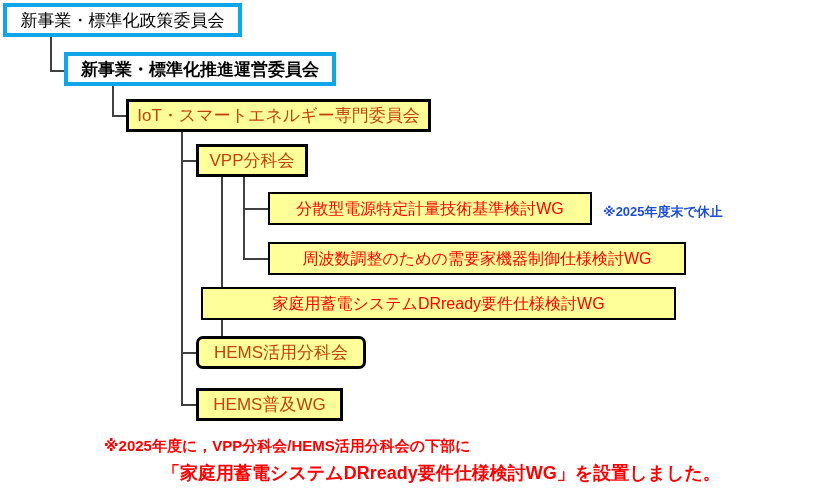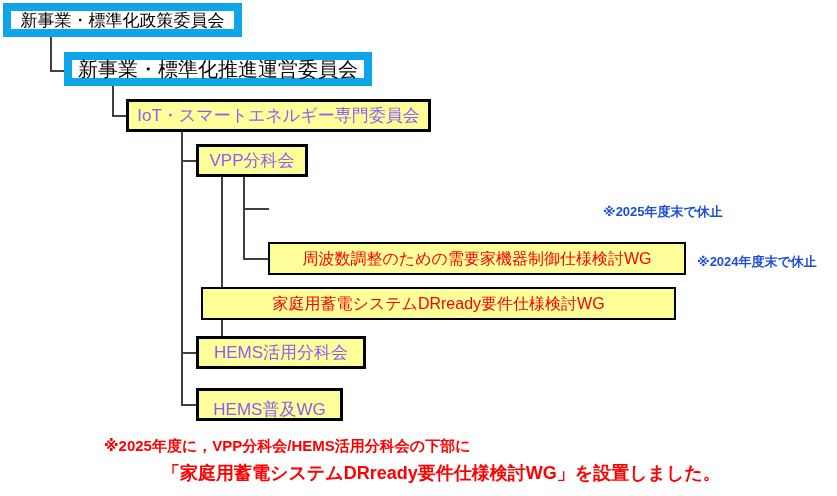--- a/index.html
+++ b/index.html
@@ -25,27 +25,27 @@
     box-sizing: border-box;
     display: flex;
     align-items: center;
     justify-content: center;
     white-space: nowrap;
     line-height: 1;
     z-index: 3;
   }
   .node-white {
     background: #ffffff;
-    border: 8px solid #0ea5e9;
+    border: 4px solid #0ea5e9;
     color: #000000;
   }
   .node-yellow-black {
     background: #ffff99;
     border: 3px solid #000000;
-    color: #8b5cf6;
+    color: #c2410c;
   }
   .node-yellow-red {
     background: #ffff99;
     border: 2px solid #000000;
     color: #ff0000;
   }
 
   
   .vline {
     position: absolute;
@@ -97,56 +97,56 @@
   <div class="hline" style="left:221px; top:303px; width:22px;"></div>
 
   <div class="vline" style="left:243px; top:177px; height:83px;"></div>
   <div class="hline" style="left:243px; top:208px; width:26px;"></div>
   <div class="hline" style="left:243px; top:258px; width:26px;"></div>
 
   <div class="node node-white" style="left:3px; top:3px; width:239px; height:34px; font-size:17px;">
     <span>新事業・標準化政策委員会</span>
   </div>
 
-  <div class="node node-white" style="left:64px; top:52px; width:308px; height:34px; font-size:20px;">
+  <div class="node node-white" style="left:64px; top:52px; width:272px; height:34px; font-size:17px;font-weight:bold;">
     <span>新事業・標準化推進運営委員会</span>
   </div>
 
   <div class="node node-yellow-black" style="left:126px; top:99px; width:305px; height:33px; font-size:17px;">
     <span>IoT・スマートエネルギー専門委員会</span>
   </div>
 
   <div class="node node-yellow-black" style="left:196px; top:144px; width:112px; height:33px; font-size:17px;">
     <span>VPP分科会</span>
   </div>
 
+  <div class="node node-yellow-red" style="left:268px; top:192px; width:324px; height:33px; font-size:16px;">
+    <span>分散型電源特定計量技術基準検討WG</span>
+  </div>
 
   <div class="node node-yellow-red" style="left:201px; top:287px; width:475px; height:33px; font-size:16px;">
     <span>家庭用蓄電システムDRready要件仕様検討WG</span>
   </div>
 
   <div class="node node-yellow-red" style="left:268px; top:242px; width:418px; height:33px; font-size:16px;">
     <span>周波数調整のための需要家機器制御仕様検討WG</span>
   </div>
 
-  <div class="node node-yellow-black" style="left:196px; top:336px; width:170px; height:33px; font-size:17px;">
+  <div class="node node-yellow-black" style="left:196px; top:336px; width:170px; height:33px; font-size:17px;border-radius:7px;">
     <span>HEMS活用分科会</span>
   </div>
 
-  <div class="node node-yellow-black" style="left:196px; top:388px; width:147px; height:33px; font-size:17px;align-items:flex-end;">
+  <div class="node node-yellow-black" style="left:196px; top:388px; width:147px; height:33px; font-size:17px;">
     <span>HEMS普及WG</span>
   </div>
 
   <div class="annot" style="left:603px; top:203px; font-size:13px;">
     <span>※2025年度末で休止</span>
   </div>
 
-  <div class="annot" style="left:697px; top:253px; font-size:13px;">
-    <span>※2024年度末で休止</span>
-  </div>
 
   <div class="footnote" style="left:104px; top:437px; font-size:15px;">
     <span>※2025年度に，VPP分科会/HEMS活用分科会の下部に</span>
   </div>
 
   <div class="footnote" style="left:162px; top:461px; font-size:18px;">
     <span>「家庭用蓄電システムDRready要件仕様検討WG」を設置しました。</span>
   </div>
 
 </div>

